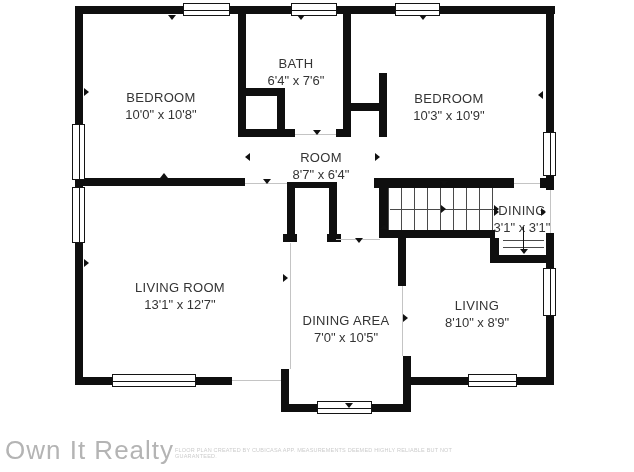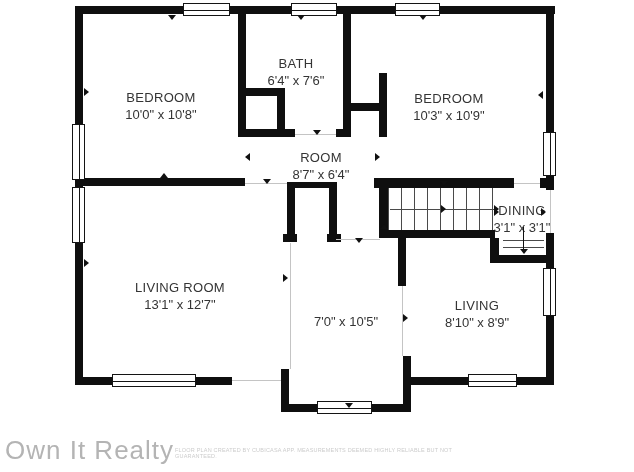--- a/index.html
+++ b/index.html
@@ -60,20 +60,21 @@
       <div class="room-name">DINING</div>
       <div class="room-dims">3'1" x 3'1"</div>
     </div>
 
     <div class="room-label" style="left:105px;top:280px;width:150px;">
       <div class="room-name">LIVING ROOM</div>
       <div class="room-dims">13'1" x 12'7"</div>
     </div>
 
     <div class="room-label" style="left:271px;top:313px;width:150px;">
+      <div class="room-name">DINING AREA</div>
       <div class="room-dims">7'0" x 10'5"</div>
     </div>
 
     <div class="room-label" style="left:402px;top:298px;width:150px;">
       <div class="room-name">LIVING</div>
       <div class="room-dims">8'10" x 8'9"</div>
     </div>
 
     <div id="stairs"></div>
     <div id="stairs-line"></div>

